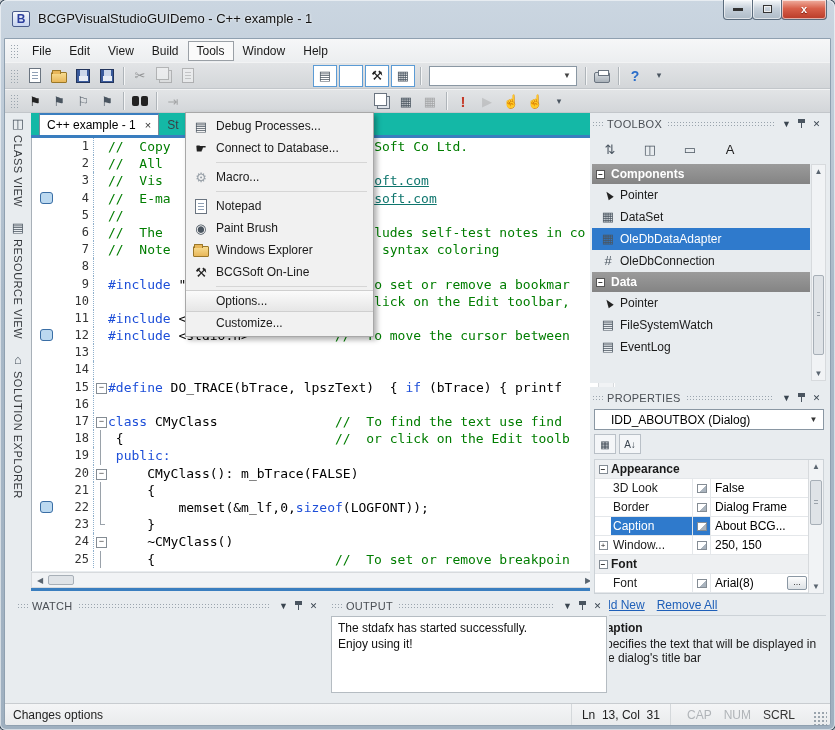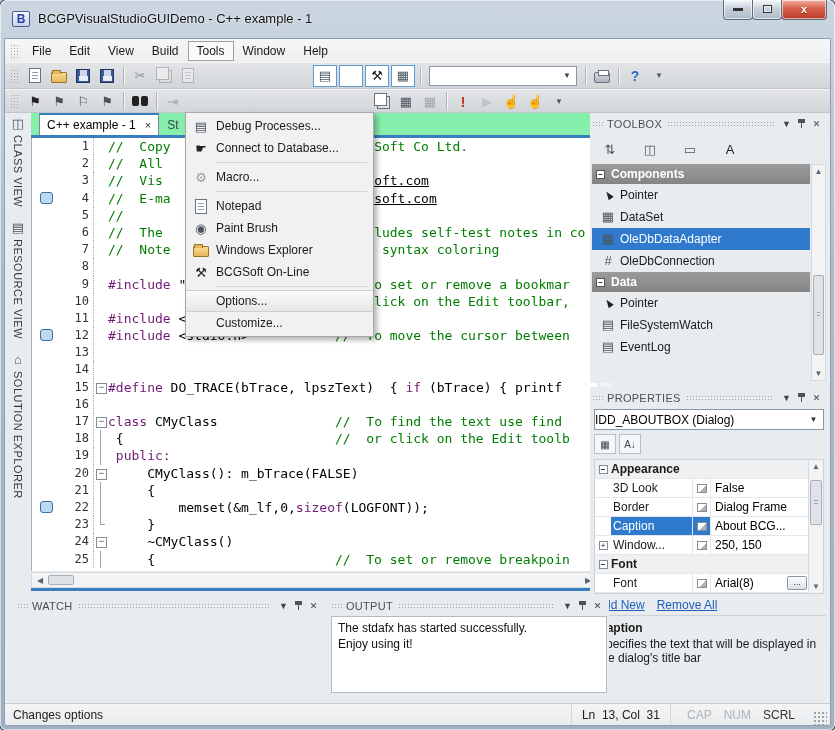--- a/index.html
+++ b/index.html
@@ -71,40 +71,40 @@
   .picol{ width:30px; display:flex; align-items:center; justify-content:center; }
   .pitem.hl{ background:linear-gradient(#fbfbfb,#e6e6e6); border-top:1px solid #cfcfcf; border-bottom:1px solid #cfcfcf; height:22px; }
   .psep{ height:1px; background:#d6d6d6; margin:3px 6px 3px 30px; }
   
   .lefttabs{ position:absolute; left:0; top:74px; width:26px; bottom:140px; display:flex; flex-direction:column; align-items:center; padding-top:4px; }
   .vtab{ display:flex; flex-direction:column; align-items:center; margin-bottom:14px; }
   .vicon{ font-size:12px; color:#3a4550; margin-bottom:4px; }
   .vlabel{ writing-mode:vertical-rl; font-size:11px; color:#33373b; letter-spacing:.5px; }
   
   .editor{ position:absolute; left:26px; top:74px; width:584px; height:478px; }
-  .tabbar{ position:absolute; left:0; top:0; right:0; height:22px; background:#86efac; display:flex; align-items:flex-end; }
+  .tabbar{ position:absolute; left:0; top:0; right:0; height:22px; background:#14b8a6; display:flex; align-items:flex-end; }
   .dtab{ height:22px; background:#fff; border:1px solid #7f8b97; border-bottom:none; border-top:2px solid #3a7ebf;
      display:flex; align-items:center; padding:0 7px; font-size:12px; margin-left:8px; }
   .dtab .x{ margin-left:9px; font-size:11px; color:#333; }
   .sttab{ font-size:12px; color:#3a3f45; margin-left:8px; padding-bottom:3px; }
   .chev{ position:absolute; right:6px; bottom:4px; font-size:10px; color:#222; }
   .bluestrip{ position:absolute; left:0; top:22px; right:0; height:3px; background:#3a7ebf; }
   .codewrap{ position:absolute; left:0; top:25px; right:0; bottom:20px; background:#fff; border-left:1px solid #a8b0b8; overflow:hidden; }
   .crow{ height:17.2px; display:flex; align-items:center; white-space:pre; }
   .cgut{ width:28px; height:100%; position:relative; flex:none; }
   .cbm{ position:absolute; left:8px; top:2px; width:13px; height:12px; background:#bcd9f0; border:1px solid #3a6ea5; border-radius:3px; }
   .cnum{ width:34px; flex:none; text-align:right; padding-right:4px; font-family:"DejaVu Sans Mono",monospace; font-size:12px; color:#333; border-right:1px dotted #8fb0cc; height:100%; line-height:17.2px; }
   .cfold{ width:14px; flex:none; position:relative; height:100%; }
   .cfold.m::before{ content:"−"; position:absolute; left:2px; top:4px; width:9px; height:9px; border:1px solid #848c94; background:#fff; font-size:9px; line-height:7px; text-align:center; color:#333; }
   .cfold.v::before{ content:""; position:absolute; left:6px; top:0; bottom:0; width:1px; background:#9aa2aa; }
   .cfold.e::before{ content:""; position:absolute; left:6px; top:0; height:9px; width:1px; background:#9aa2aa; }
   .cfold.e::after{ content:""; position:absolute; left:6px; top:8px; width:5px; height:1px; background:#9aa2aa; }
   .ccode{ font-family:"DejaVu Sans Mono",monospace; font-size:13px; flex:1; overflow:hidden; line-height:17.2px; }
-  .sc{ color:#007d00; } .sk{ color:#701a75; } .sp{ color:#000; }
-  .sl{ color:#000000; text-decoration:underline; }
+  .sc{ color:#007d00; } .sk{ color:#1d4ed8; } .sp{ color:#000; }
+  .sl{ color:#0f766e; text-decoration:underline; }
   
   .vsb{ position:absolute; right:1px; top:25px; width:16px; bottom:20px; background:#f1f3f5; border:1px solid #d7dadd; }
   .hsb{ position:absolute; left:0; right:18px; bottom:3px; height:16px; background:#f1f3f5; border:1px solid #d7dadd; }
   .sbarrow{ position:absolute; font-size:8px; color:#5a6570; text-align:center; width:100%; }
   .sbth{ position:absolute; background:#dfe3e7; border:1px solid #a7afb7; border-radius:2px; }
   .sbgrip{ position:absolute; left:3px; right:3px; top:50%; height:5px; margin-top:-3px;
      background:repeating-linear-gradient(#9aa2aa 0 1px, transparent 1px 3px); }
   .bluebottom{ position:absolute; left:0; right:0; bottom:0; height:3px; background:#3a7ebf; }
   
   .rpanel{ position:absolute; background:#e8ecef; }
@@ -117,21 +117,21 @@
   
   .tbxtools{ height:30px; display:flex; align-items:center; padding-left:6px; gap:16px; }
   .tgroup{ height:20px; background:linear-gradient(#9b9b9b,#848484); color:#fff; font-weight:bold; font-size:12px; display:flex; align-items:center; padding-left:4px; }
   .texp{ width:9px; height:9px; background:#fff; border:1px solid #555; font-size:8px; line-height:7px; text-align:center; color:#222; margin-right:6px; }
   .titem{ height:22px; display:flex; align-items:center; font-size:12px; color:#1a1a1a; padding-left:4px; }
   .titem .ti{ width:24px; text-align:center; font-size:12px; color:#4a5560; }
   .titem.sel{ background:#2f7acc; color:#fff; }
   .titem.sel .ti{ color:#fff; }
   .tbx-sb{ position:absolute; right:0; top:30px; bottom:0; width:15px; background:#f1f3f5; border:1px solid #d7dadd; }
   
-  .pcombo{ height:21px; background:#fff; border:1px solid #8a97a3; margin:1px 2px; display:flex; align-items:center; font-size:12px; padding-left:0; position:relative; }
+  .pcombo{ height:21px; background:#fff; border:1px solid #8a97a3; margin:1px 2px; display:flex; align-items:center; font-size:12px; padding-left:16px; position:relative; }
   .pcombo .ca{ position:absolute; right:2px; top:2px; bottom:2px; width:15px; display:flex; align-items:center; justify-content:center; font-size:8px; color:#333; }
   .ptools{ height:26px; display:flex; align-items:center; gap:3px; padding:0 2px; }
   .ptbtn{ width:22px; height:20px; border:1px solid #b9c0c7; background:#f4f6f8; display:flex; align-items:center; justify-content:center; font-size:10px; color:#3a4550; }
   .searchbox{ flex:1; height:20px; background:#fff; border:1px solid #8a97a3; display:flex; align-items:center; padding:0 4px; }
   .searchbox input{ border:none; outline:none; flex:1; font-size:12px; color:#555; font-family:"Liberation Sans",sans-serif; background:transparent; }
   .mag{ width:12px; height:12px; position:relative; flex:none; }
   .mag::before{ content:""; position:absolute; left:1px; top:1px; width:7px; height:7px; border:2px solid #2a6dc9; border-radius:50%; }
   .mag::after{ content:""; position:absolute; left:8px; top:8px; width:4px; height:2px; background:#2a6dc9; transform:rotate(45deg); }
   .pgrid{ position:relative; margin:2px 2px 0 2px; background:#fff; border:1px solid #ccd2d7; }
   .prow{ height:19px; display:flex; align-items:center; font-size:12px; border-bottom:1px solid #e4e7ea; }

